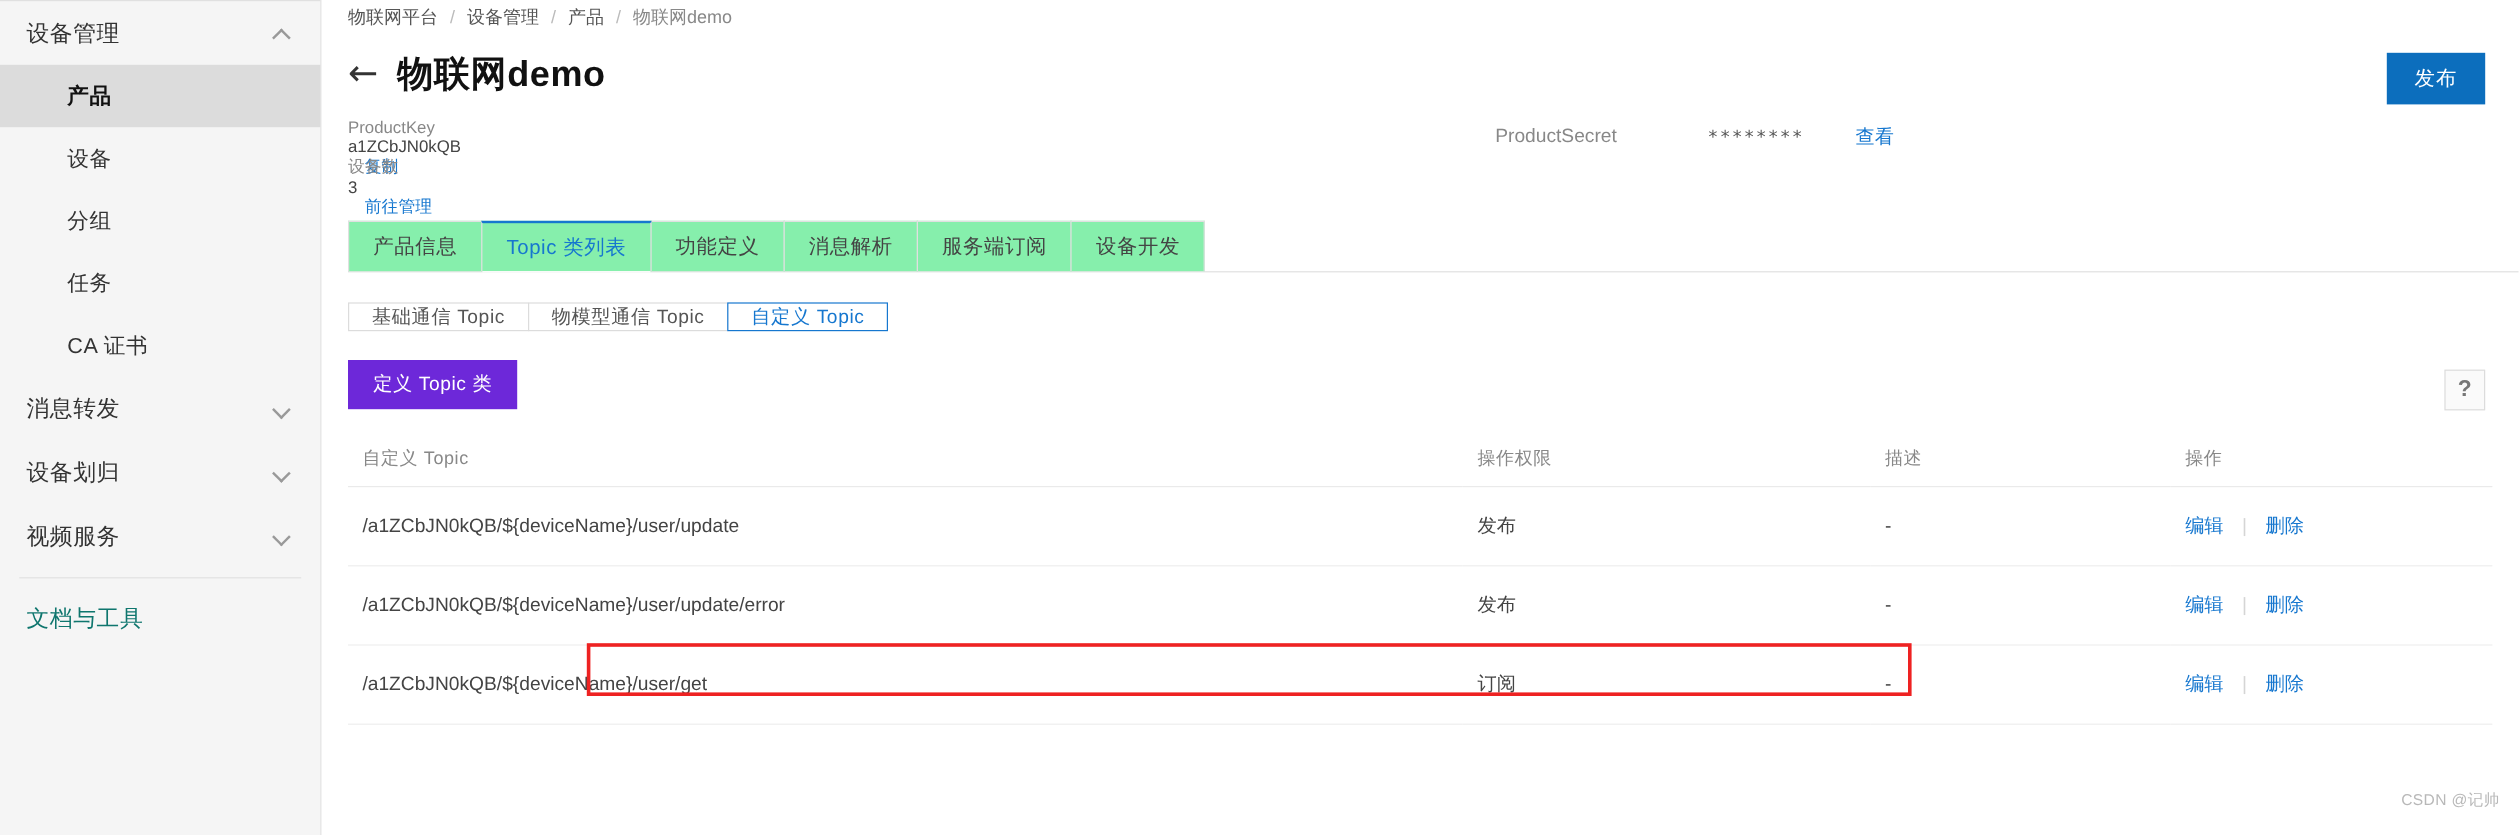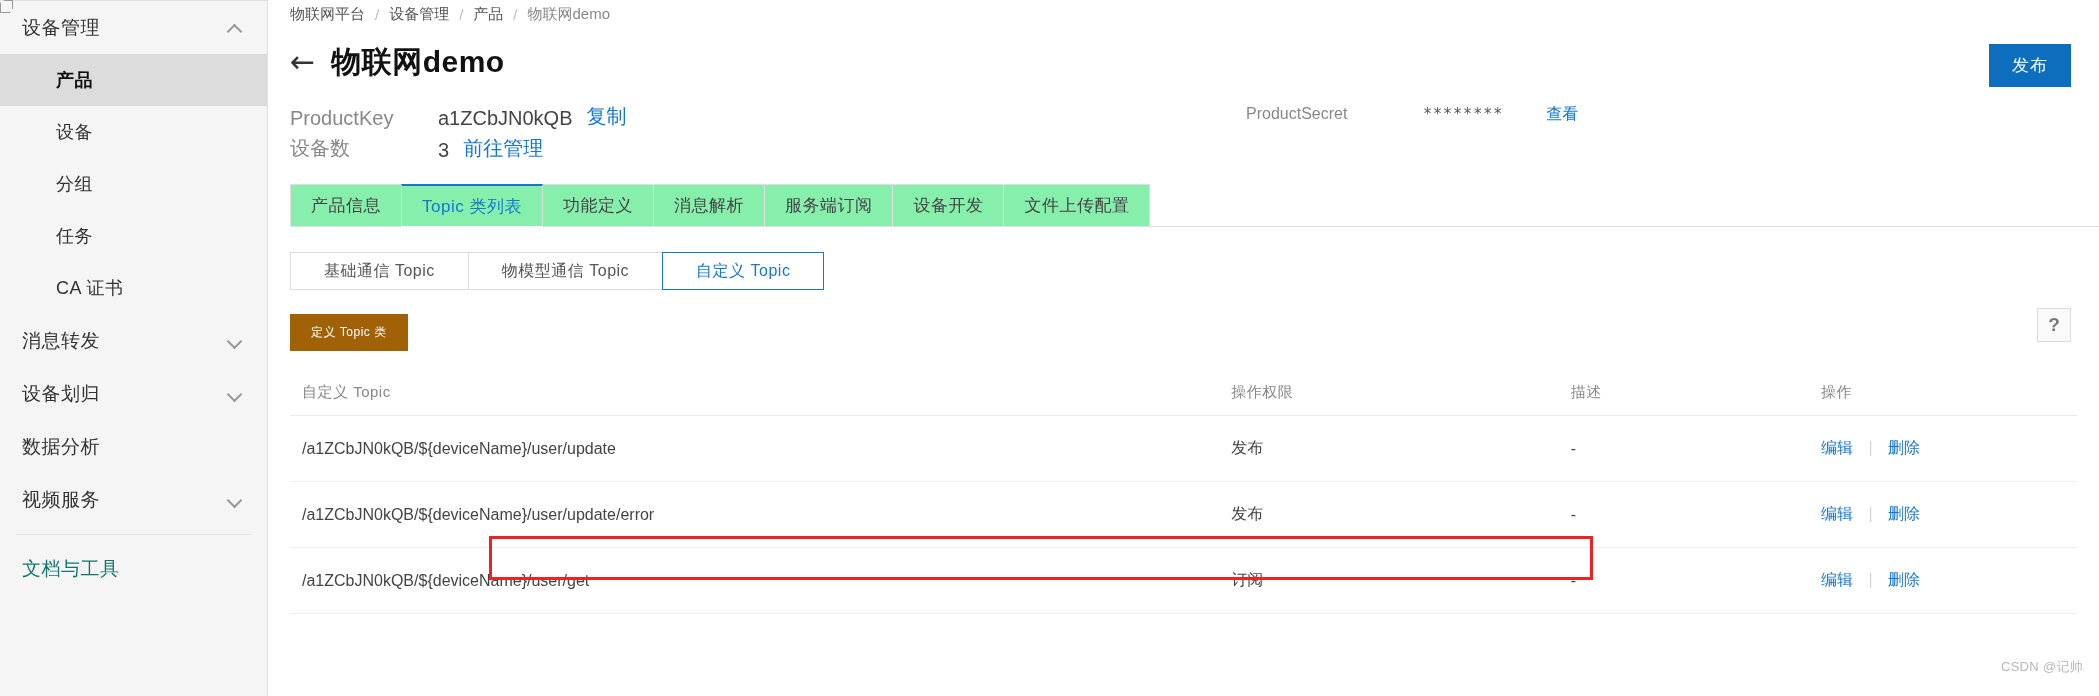--- a/index.html
+++ b/index.html
@@ -171,23 +171,24 @@
     letter-spacing: 1px;
   }
 
   .meta-block {
     position: relative;
     padding-left: 22px;
     margin-top: 8px;
   }
   .meta-row {
     display: flex;
-    align-items: flex-end;
+    align-items: flex-start;
     height: 32px;
-    font-size: 20px;
+    font-size: 14px;
+    flex-direction: column;
   }
   .meta-label {
     width: 148px;
     color: #888;
   }
   .meta-value {
     color: #444;
   }
   .meta-link {
     color: #1677cf;
@@ -250,46 +251,46 @@
     background: #fff;
   }
 
   
   .subtabs {
     margin-top: 25px;
     margin-left: 22px;
     display: flex;
   }
   .subtab {
-    height: 38px;
-    display: flex;
-    align-items: center;
-    padding: 0 33px;
+    height: 24px;
+    display: flex;
+    align-items: center;
+    padding: 0 19px;
     font-size: 16px;
     color: #555;
     background: #fff;
     border: 1px solid #dcdcdc;
     margin-right: -1px;
     cursor: pointer;
     letter-spacing: 0.5px;
   }
   .subtab.active {
     color: #1677cf;
     border: 1px solid #1677cf;
     z-index: 2;
   }
 
   
   .define-btn {
     margin-top: 24px;
     margin-left: 22px;
-    background: #a16207;
+    background: #6d28d9;
     color: #fff;
     border: none;
-    font-size: 12px;
+    font-size: 16px;
     padding: 10px 21px;
     cursor: pointer;
     font-family: inherit;
     letter-spacing: 0.5px;
     display: inline-block;
   }
 
   .help-btn {
     position: absolute;
     right: 28px;
@@ -390,26 +391,20 @@
       <span>CA 证书</span>
     </div>
 
     <div class="nav-group-header">
       <span>消息转发</span>
       <span class="caret"></span>
     </div>
     <div class="nav-group-header">
       <span>设备划归</span>
       <span class="caret"></span>
-    </div>
-    <div class="nav-group-header">
-      <span style="display:flex;align-items:center;">
-        <span>数据分析</span>
-        <span class="ext-icon"></span>
-      </span>
     </div>
     <div class="nav-group-header">
       <span>视频服务</span>
       <span class="caret"></span>
     </div>
 
     <div class="nav-divider"></div>
 
     <div class="nav-bottom">
       <span>文档与工具</span>
@@ -464,23 +459,20 @@
           <span>功能定义</span>
         </div>
       <div class="tab">
           <span>消息解析</span>
         </div>
       <div class="tab">
           <span>服务端订阅</span>
         </div>
       <div class="tab">
           <span>设备开发</span>
-        </div>
-      <div class="tab">
-          <span>文件上传配置</span>
         </div>
     </div>
 
     <div class="subtabs">
       <div class="subtab">
           <span>基础通信 Topic</span>
         </div>
       <div class="subtab">
           <span>物模型通信 Topic</span>
         </div>

